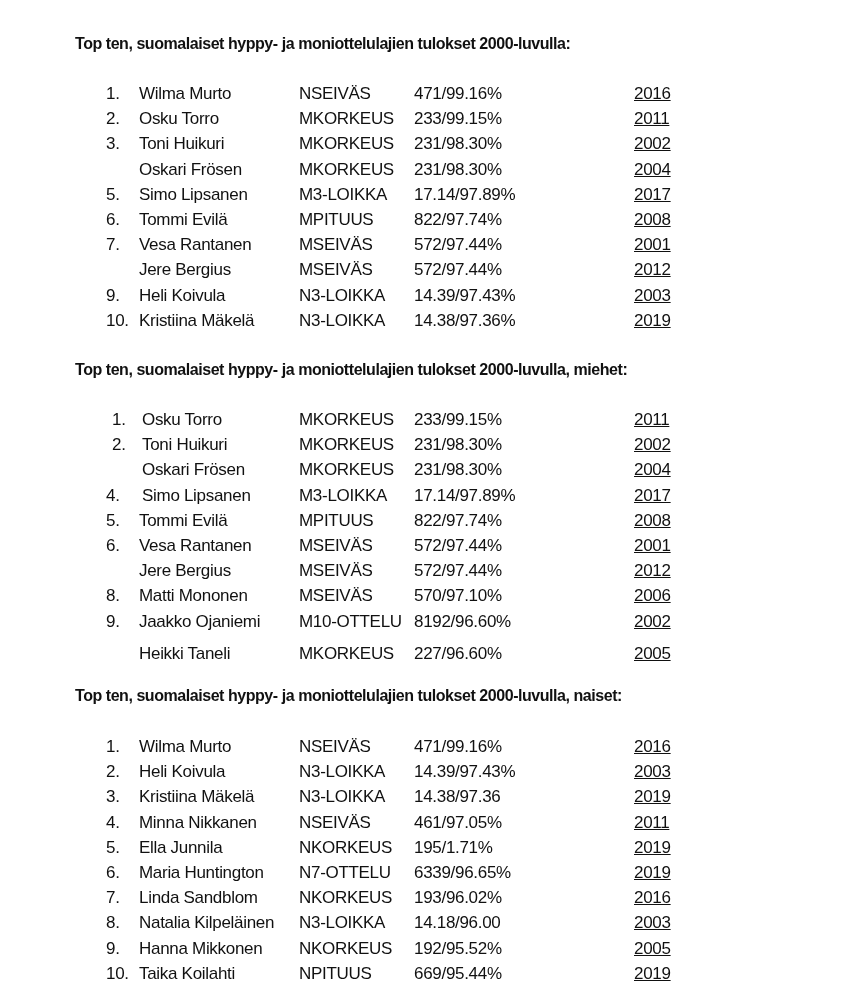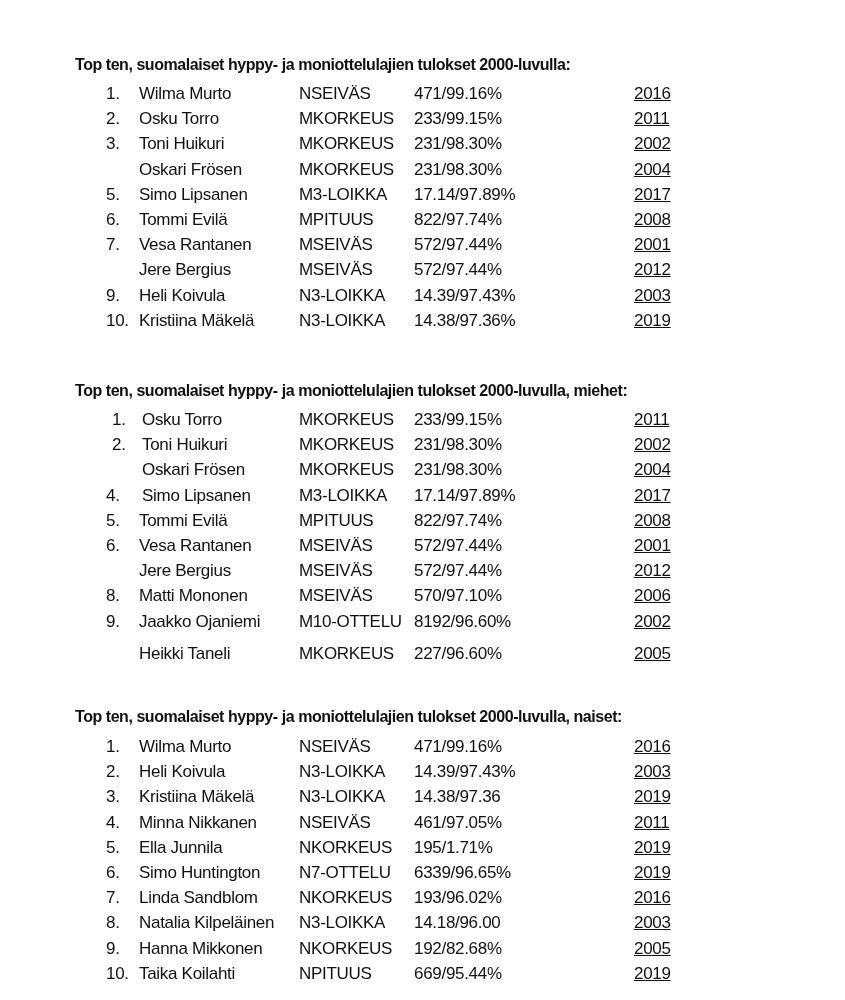--- a/index.html
+++ b/index.html
@@ -1,19 +1,19 @@
 <!DOCTYPE html>
 <html><head>
 <meta charset="utf-8">
 <style>
   html, body { margin:0; padding:0; background:#ffffff; }
   body { width:845px; height:1000px; position:relative; overflow:hidden;
          font-family:"Liberation Sans", sans-serif; color:#111111; }
   .heading { position:absolute; left:75px; font-weight:bold; font-size:16px;
-             letter-spacing:-0.45px; white-space:nowrap;margin-top:21px; }
+             letter-spacing:-0.45px; white-space:nowrap; }
   .row { position:absolute; left:0; width:845px; height:25px; font-size:17px;
          letter-spacing:-0.3px; white-space:nowrap; }
   .row span { position:absolute; top:0; }
   .num { left:106px; }
   .num.m { left:112px; }
   .name { left:139px; }
   .name.m { left:142px; }
   .event { left:299px; }
   .result { left:414px; }
   .year { left:634px;text-decoration:underline; }
@@ -195,21 +195,21 @@
     </div>
     <div class="row" style="top: 837.8px;">
       <span class="num">5.</span>
       <span class="name">Ella Junnila</span>
       <span class="event">NKORKEUS</span>
       <span class="result">195/1.71%</span>
       <span class="year">2019</span>
     </div>
     <div class="row" style="top: 863px;">
       <span class="num">6.</span>
-      <span class="name">Simo Huntington</span>
+      <span class="name">Maria Huntington</span>
       <span class="event">N7-OTTELU</span>
       <span class="result">6339/96.65%</span>
       <span class="year">2019</span>
     </div>
     <div class="row" style="top: 888.2px;">
       <span class="num">7.</span>
       <span class="name">Linda Sandblom</span>
       <span class="event">NKORKEUS</span>
       <span class="result">193/96.02%</span>
       <span class="year">2016</span>
@@ -218,21 +218,21 @@
       <span class="num">8.</span>
       <span class="name">Natalia Kilpeläinen</span>
       <span class="event">N3-LOIKKA</span>
       <span class="result">14.18/96.00</span>
       <span class="year">2003</span>
     </div>
     <div class="row" style="top: 938.6px;">
       <span class="num">9.</span>
       <span class="name">Hanna Mikkonen</span>
       <span class="event">NKORKEUS</span>
-      <span class="result">192/82.68%</span>
+      <span class="result">192/95.52%</span>
       <span class="year">2005</span>
     </div>
     <div class="row" style="top: 963.8px;">
       <span class="num">10.</span>
       <span class="name">Taika Koilahti</span>
       <span class="event">NPITUUS</span>
       <span class="result">669/95.44%</span>
       <span class="year">2019</span>
     </div>
   </div>

